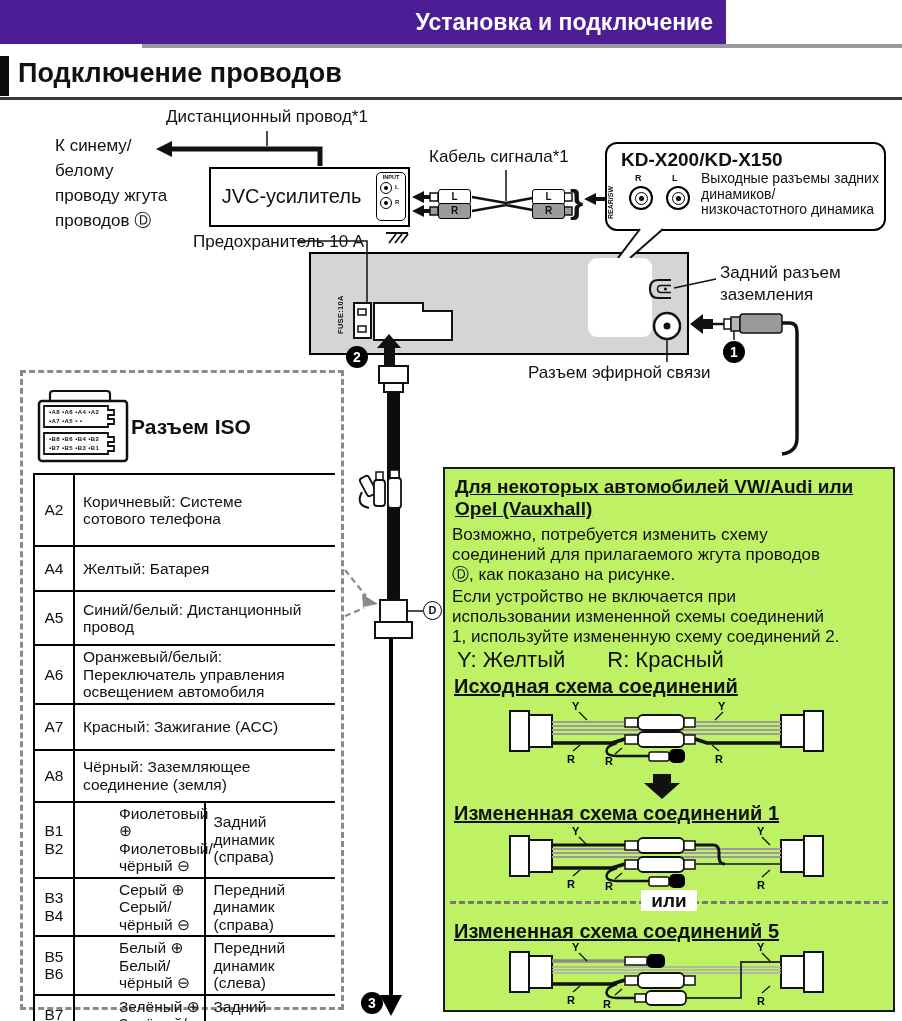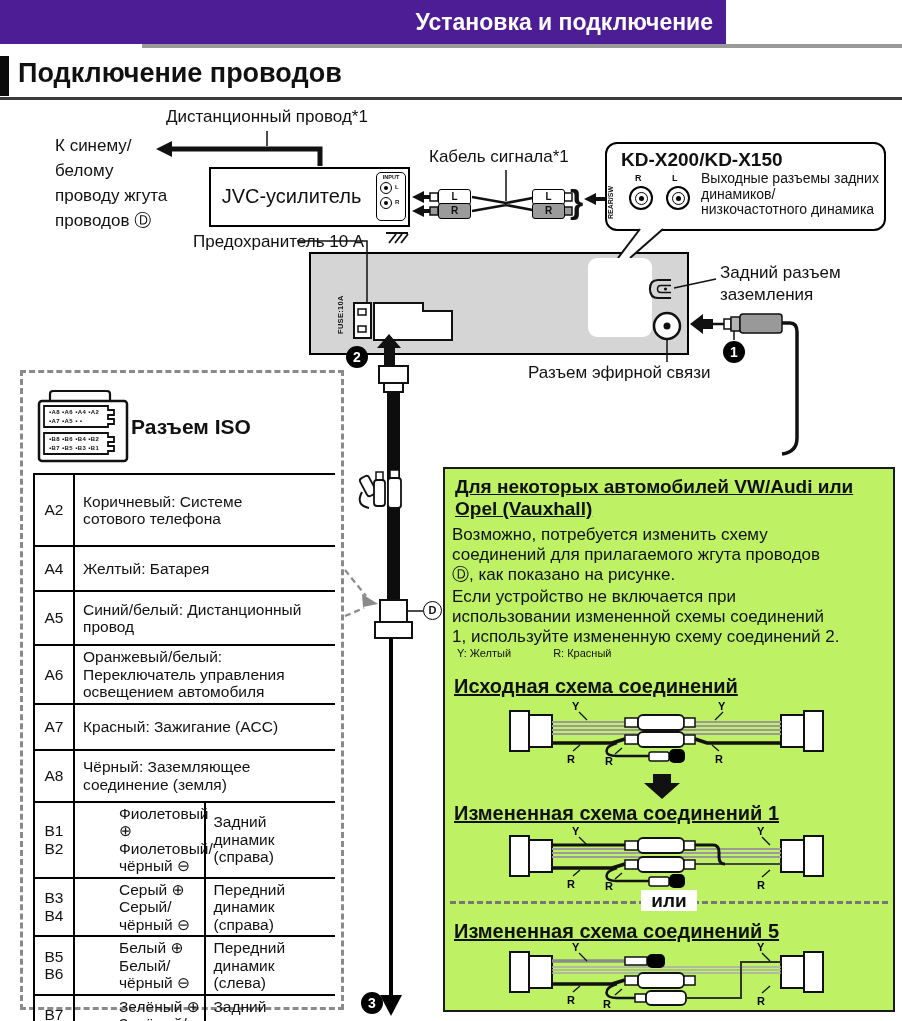--- a/index.html
+++ b/index.html
@@ -60,21 +60,21 @@
   .iso-table tr.last{border-bottom:2px solid #000;}
   .iso-table td{font-size:15.5px;line-height:17.5px;white-space:pre-line;vertical-align:middle;
         padding:2px 2px 2px 8px;}
   .iso-table td.pin{border-right:2px solid #000;width:38px;text-align:center;padding:0;}
   .iso-table td.wire{border-right:2px solid #000;width:146px;padding-left:44px;}
   
   .vw-panel{left:443px;top:467px;width:452px;height:545px;border:2px solid #1a1a1a;box-sizing:border-box;background:#bef264;}
   .vw-title{position:absolute;left:10px;top:7px;font-size:19px;line-height:22px;font-weight:bold;
         text-decoration:underline;white-space:pre-line;}
   .vw-para{position:absolute;font-size:17px;line-height:20px;white-space:pre-line;}
-  .vw-legend{position:absolute;left:12px;top:178px;font-size:11px;}
+  .vw-legend{position:absolute;left:12px;top:178px;font-size:22px;}
   .vw-legend span{margin-right:42px;}
   .vw-h{position:absolute;font-size:20px;font-weight:bold;text-decoration:underline;}
   .or-divider{position:absolute;left:5px;top:432px;width:438px;border-top:3px dashed #777;text-align:center;}
   .or-divider span{position:relative;top:-14px;background:#fff;padding:0 10px;font-size:19px;font-weight:bold;}
   svg{display:block;}
   .overlay{left:0;top:0;pointer-events:none;}
 </style>
 </head>
 <body>
 

